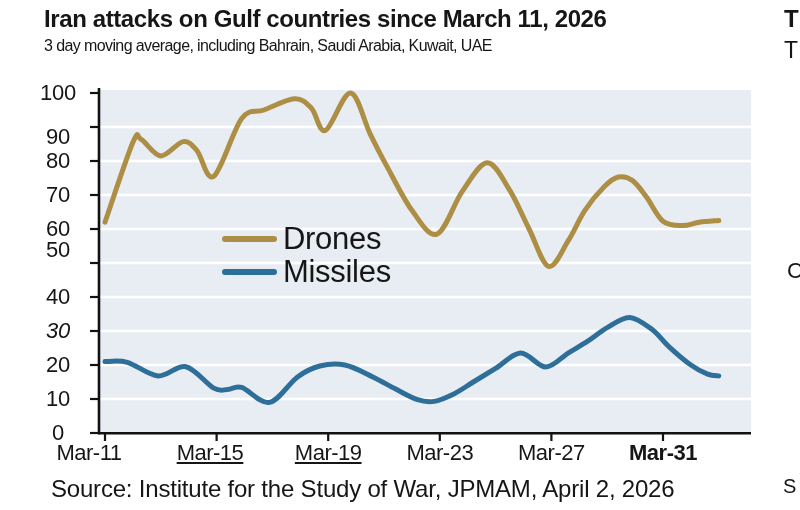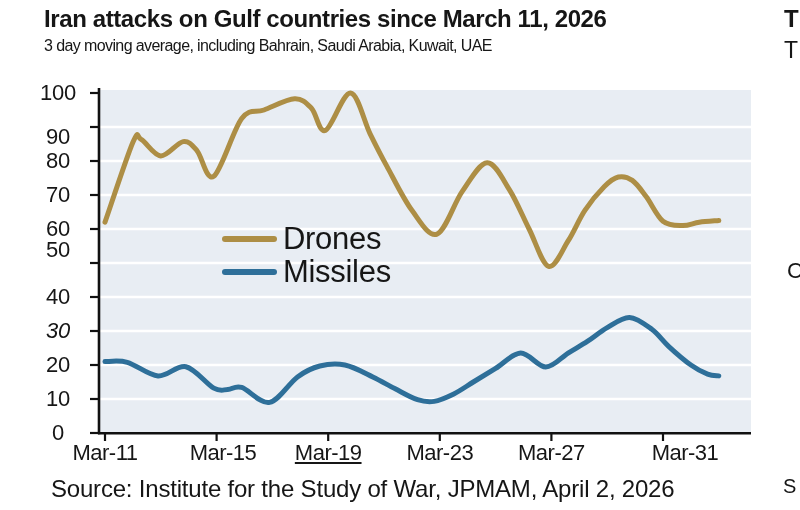--- a/index.html
+++ b/index.html
@@ -103,26 +103,26 @@
       <div class="ylab" style="top: 318px; font-style: italic;">30</div>
       <div class="ylab" style="top: 284px;">40</div>
       <div class="ylab" style="top: 237px;">50</div>
       <div class="ylab" style="top: 216px;">60</div>
       <div class="ylab" style="top: 182px;">70</div>
       <div class="ylab" style="top: 148px;">80</div>
       <div class="ylab" style="top: 124px;">90</div>
       <div class="ylab" style="top: 80px;">100</div>
     </div>
   <div id="x-labels">
-      <div class="xlab" style="left: 57px;">Mar-11</div>
-      <div class="xlab" style="left: 175px;">Mar-15</div>
+      <div class="xlab" style="left: 41px;">Mar-11</div>
+      <div class="xlab" style="left: 162px; text-decoration: underline;">Mar-15</div>
       <div class="xlab" style="left: 280.2px; text-decoration: underline;">Mar-19</div>
       <div class="xlab" style="left: 391.8px;">Mar-23</div>
       <div class="xlab" style="left: 503.4px;">Mar-27</div>
-      <div class="xlab" style="left: 637px;">Mar-31</div>
+      <div class="xlab" style="left: 615px; font-weight: bold;">Mar-31</div>
     </div>
 
   <div class="legend-row legend-drones">
     <span class="swatch" style="background: rgb(173, 142, 69);"></span>
     <span class="lbl">Drones</span>
   </div>
   <div class="legend-row legend-missiles">
     <span class="swatch" style="background: rgb(46, 111, 153);"></span>
     <span class="lbl">Missiles</span>
   </div>

